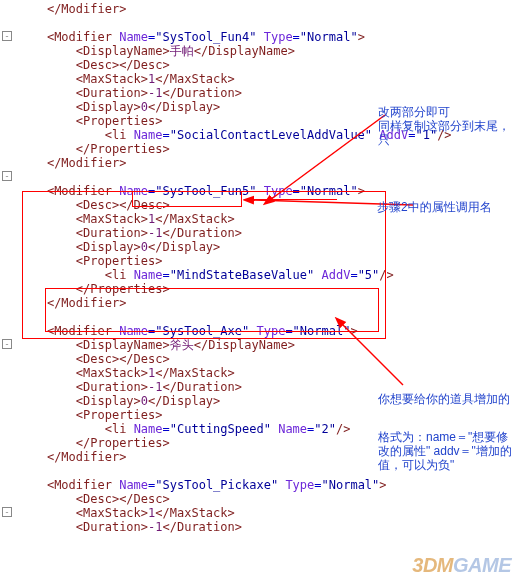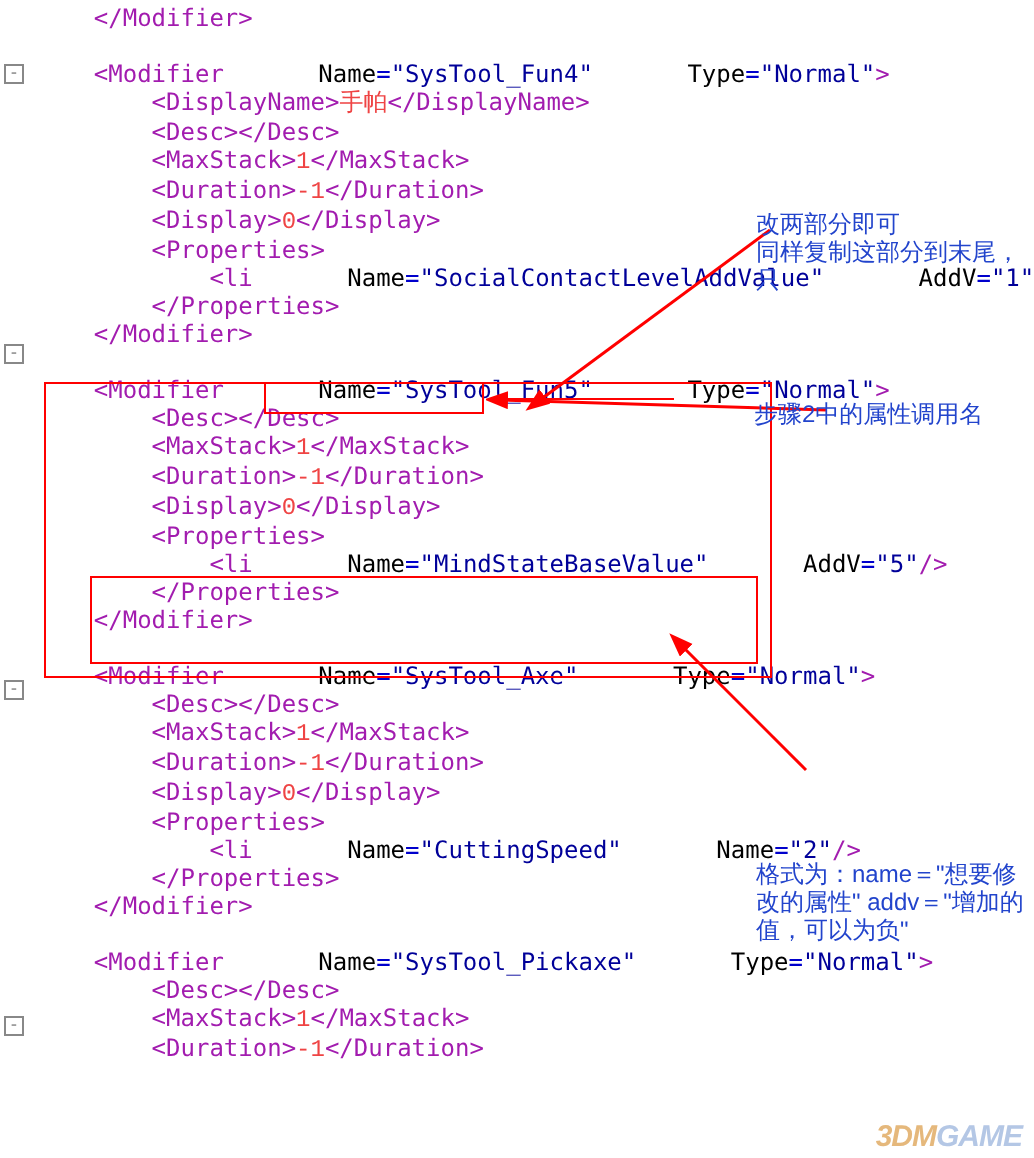--- a/index.html
+++ b/index.html
@@ -32,24 +32,24 @@
   .gutter .fold {
     color: #888;
     font-size: 9px;
     border: 1px solid #888;
     display: inline-block;
     width: 8px;
     height: 8px;
     line-height: 8px;
     text-align: center;
   }
-  .t-tag { color: #a21caf; }
-  .t-attr { color: #000000; margin-left: 40px; }
+  .t-tag { color: #7f1d1d; }
+  .t-attr { color: #6d28d9; }
   .t-val { color: #000099; }
-  .t-text { color: #ef4444; font-family: Liberation Mono, monospace; }
+  .t-text { color: #701a75; }
   .t-eq { color: #0000cc; }
   .annotation {
     position: absolute;
     color: #2244cc;
     font-family: "Microsoft YaHei", sans-serif;
     font-size: 12px;
     line-height: 14px;
   }
   .redbox {
     position: absolute;
@@ -58,21 +58,21 @@
   }
   .arrow {
     position: absolute;
     pointer-events: none;
   }
   .watermark {
     position: absolute;
     right: 6px;
     bottom: 2px;
     font-family: Arial, sans-serif;
-    font-size: 15px;
+    font-size: 20px;
     font-weight: bold;
     color: rgba(155,180,220,0.75);
     font-style: italic;
     letter-spacing: -0.5px;
   }
   .watermark .g3 { color: rgba(220,160,80,0.75); }
 </style>
 </head>
 <body>
 
@@ -110,20 +110,21 @@
 <div class="line">&nbsp;&nbsp;&nbsp;&nbsp;&nbsp;&nbsp;&nbsp;&nbsp;<span class="t-tag">&lt;MaxStack&gt;</span><span class="t-text">1</span><span class="t-tag">&lt;/MaxStack&gt;</span></div>
 <div class="line">&nbsp;&nbsp;&nbsp;&nbsp;&nbsp;&nbsp;&nbsp;&nbsp;<span class="t-tag">&lt;Duration&gt;</span><span class="t-text">-1</span><span class="t-tag">&lt;/Duration&gt;</span></div>
 <div class="line">&nbsp;&nbsp;&nbsp;&nbsp;&nbsp;&nbsp;&nbsp;&nbsp;<span class="t-tag">&lt;Display&gt;</span><span class="t-text">0</span><span class="t-tag">&lt;/Display&gt;</span></div>
 <div class="line">&nbsp;&nbsp;&nbsp;&nbsp;&nbsp;&nbsp;&nbsp;&nbsp;<span class="t-tag">&lt;Properties&gt;</span></div>
 <div class="line">&nbsp;&nbsp;&nbsp;&nbsp;&nbsp;&nbsp;&nbsp;&nbsp;&nbsp;&nbsp;&nbsp;&nbsp;<span class="t-tag">&lt;li</span> <span class="t-attr">Name</span><span class="t-eq">=</span><span class="t-val">"MindStateBaseValue"</span> <span class="t-attr">AddV</span><span class="t-eq">=</span><span class="t-val">"5"</span><span class="t-tag">/&gt;</span></div>
 <div class="line">&nbsp;&nbsp;&nbsp;&nbsp;&nbsp;&nbsp;&nbsp;&nbsp;<span class="t-tag">&lt;/Properties&gt;</span></div>
 <div class="line">&nbsp;&nbsp;&nbsp;&nbsp;<span class="t-tag">&lt;/Modifier&gt;</span></div>
 <div class="line">&nbsp;</div>
 
 <div class="line">&nbsp;&nbsp;&nbsp;&nbsp;<span class="t-tag">&lt;Modifier</span> <span class="t-attr">Name</span><span class="t-eq">=</span><span class="t-val">"SysTool_Axe"</span> <span class="t-attr">Type</span><span class="t-eq">=</span><span class="t-val">"Normal"</span><span class="t-tag">&gt;</span></div>
+<div class="line">&nbsp;&nbsp;&nbsp;&nbsp;&nbsp;&nbsp;&nbsp;&nbsp;<span class="t-tag">&lt;DisplayName&gt;</span><span class="t-text">斧头</span><span class="t-tag">&lt;/DisplayName&gt;</span></div>
 <div class="line">&nbsp;&nbsp;&nbsp;&nbsp;&nbsp;&nbsp;&nbsp;&nbsp;<span class="t-tag">&lt;Desc&gt;&lt;/Desc&gt;</span></div>
 <div class="line">&nbsp;&nbsp;&nbsp;&nbsp;&nbsp;&nbsp;&nbsp;&nbsp;<span class="t-tag">&lt;MaxStack&gt;</span><span class="t-text">1</span><span class="t-tag">&lt;/MaxStack&gt;</span></div>
 <div class="line">&nbsp;&nbsp;&nbsp;&nbsp;&nbsp;&nbsp;&nbsp;&nbsp;<span class="t-tag">&lt;Duration&gt;</span><span class="t-text">-1</span><span class="t-tag">&lt;/Duration&gt;</span></div>
 <div class="line">&nbsp;&nbsp;&nbsp;&nbsp;&nbsp;&nbsp;&nbsp;&nbsp;<span class="t-tag">&lt;Display&gt;</span><span class="t-text">0</span><span class="t-tag">&lt;/Display&gt;</span></div>
 <div class="line">&nbsp;&nbsp;&nbsp;&nbsp;&nbsp;&nbsp;&nbsp;&nbsp;<span class="t-tag">&lt;Properties&gt;</span></div>
 <div class="line">&nbsp;&nbsp;&nbsp;&nbsp;&nbsp;&nbsp;&nbsp;&nbsp;&nbsp;&nbsp;&nbsp;&nbsp;<span class="t-tag">&lt;li</span> <span class="t-attr">Name</span><span class="t-eq">=</span><span class="t-val">"CuttingSpeed"</span> <span class="t-attr">Name</span><span class="t-eq">=</span><span class="t-val">"2"</span><span class="t-tag">/&gt;</span></div>
 <div class="line">&nbsp;&nbsp;&nbsp;&nbsp;&nbsp;&nbsp;&nbsp;&nbsp;<span class="t-tag">&lt;/Properties&gt;</span></div>
 <div class="line">&nbsp;&nbsp;&nbsp;&nbsp;<span class="t-tag">&lt;/Modifier&gt;</span></div>
 <div class="line">&nbsp;</div>
 
@@ -166,20 +167,21 @@
 </svg>
 
 <div class="annotation" style="left:378px; top:105px;">
   <div>改两部分即可</div>
   <div>同样复制这部分到末尾，只</div>
 </div>
 <div class="annotation" style="left:377px; top:200px;">
   <div>步骤2中的属性调用名</div>
 </div>
 <div class="annotation" style="left:378px; top:392px;">
+  <div>你想要给你的道具增加的</div>
 </div>
 <div class="annotation" style="left:378px; top:430px;">
   <div>格式为：name＝"想要修</div>
   <div>改的属性" addv＝"增加的</div>
   <div>值，可以为负"</div>
 </div>
 
 <div class="watermark">
   <span class="g3">3DM</span><span>GAME</span>
 </div>

